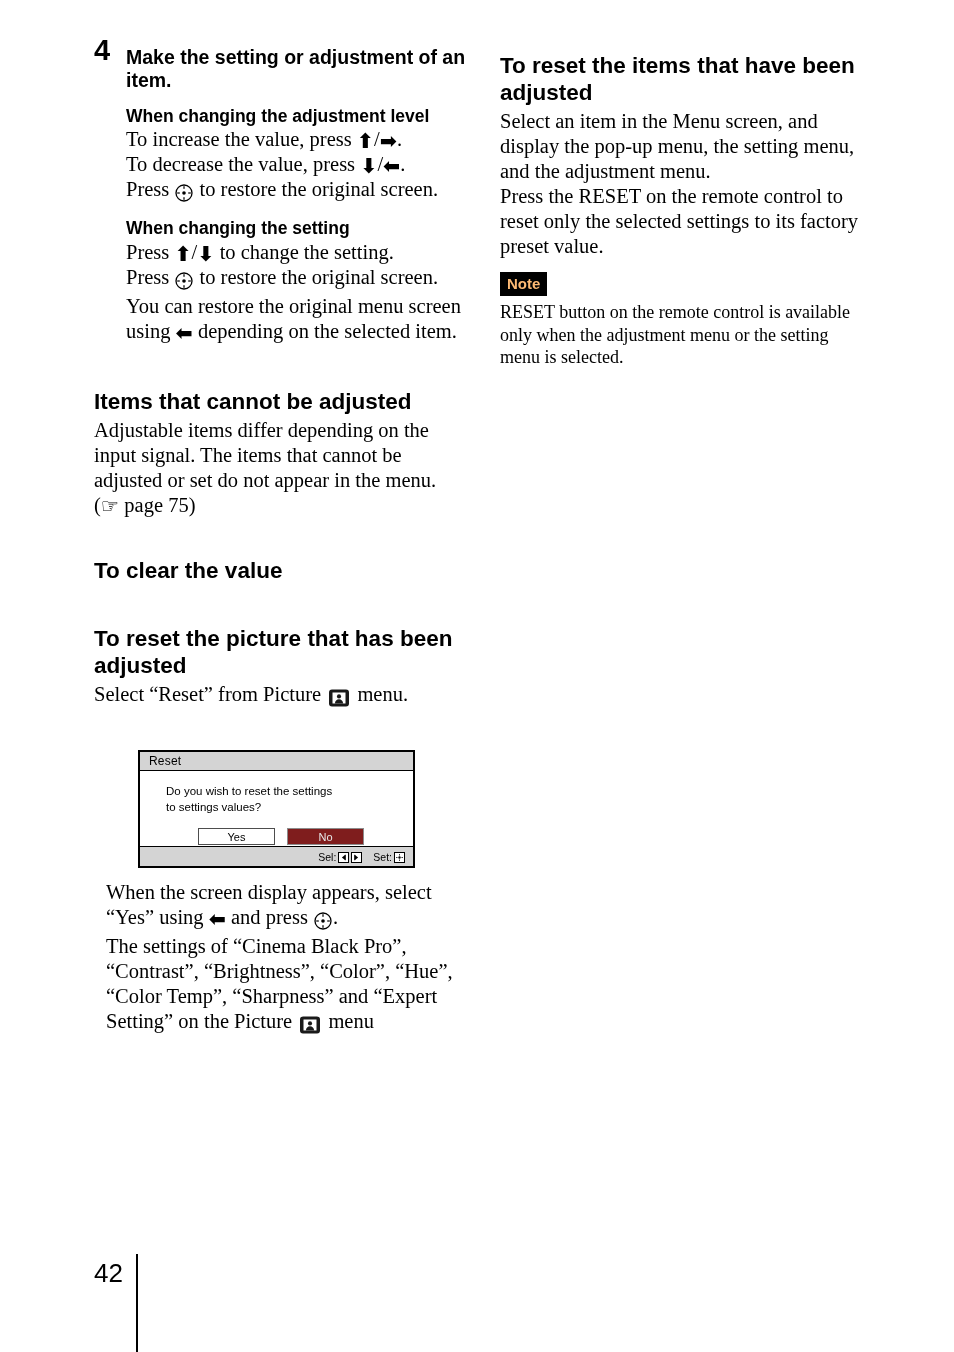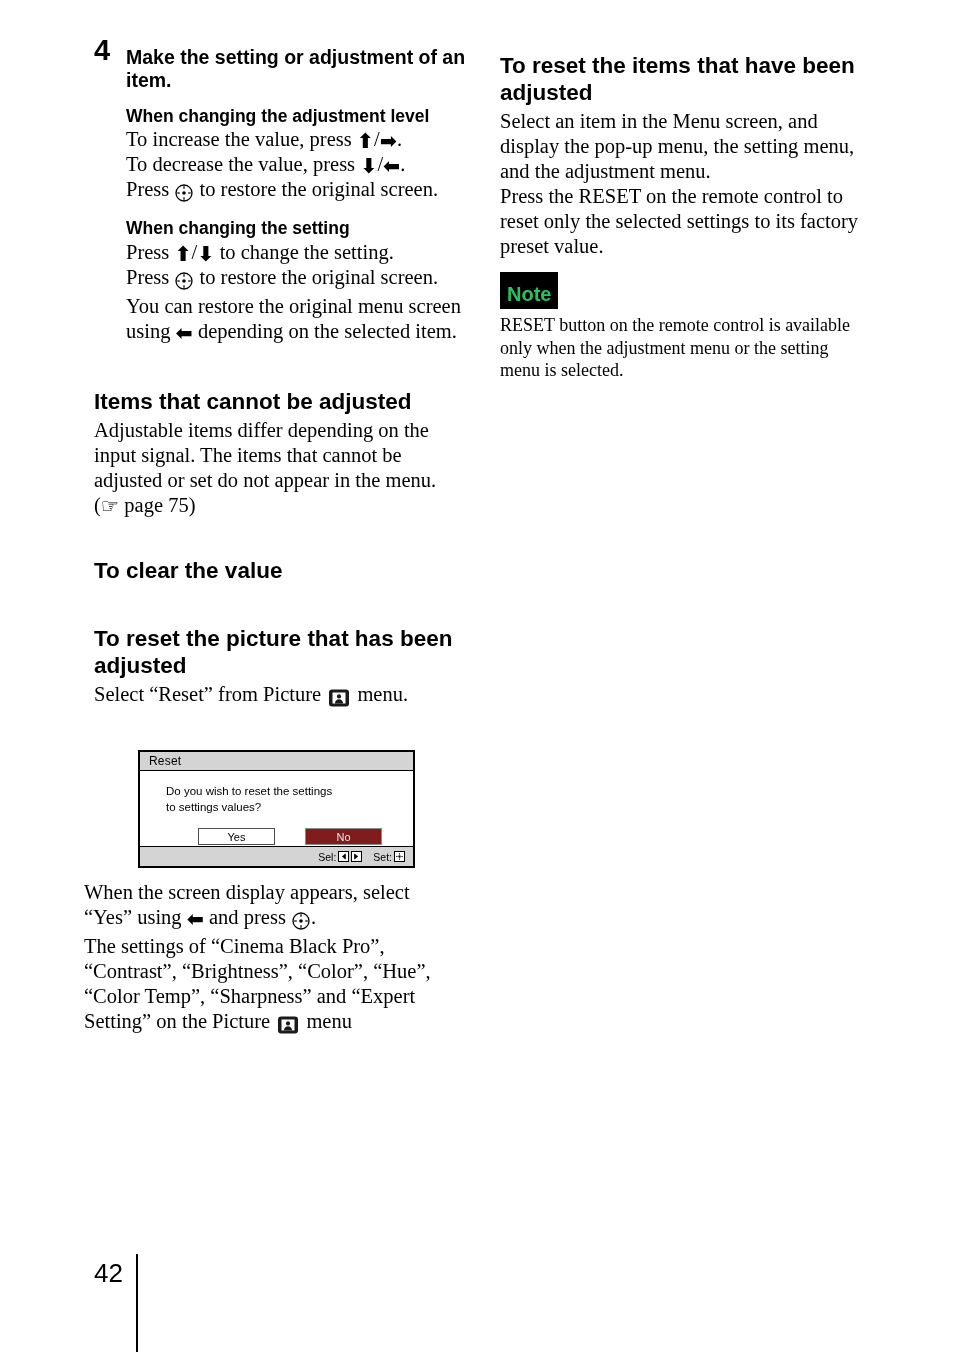--- a/index.html
+++ b/index.html
@@ -129,21 +129,21 @@
     letter-spacing: .2px;
   }
   .osd-msg {
     padding: 13px 0 0 26px;
     font-size: 11.5px;
     line-height: 1.35;
     color: #000;
   }
   .osd-buttons {
     display: flex;
-    gap: 30px;
+    gap: 12px;
     padding: 13px 0 0 58px;
   }
   .osd-btn {
     width: 77px;
     height: 17px;
     font-size: 11px;
     display: flex;
     align-items: center;
     justify-content: center;
     box-sizing: border-box;
@@ -169,42 +169,42 @@
     display: flex;
     align-items: center;
     justify-content: flex-end;
     gap: 11px;
     padding-right: 8px;
     font-size: 10.5px;
     box-sizing: border-box;
   }
   .hint {
     display: flex;
-    align-items: flex-start;
+    align-items: flex-end;
     gap: 2px;
   }
   .keyico {
     display: inline-block;
     width: 11px;
     height: 11px;
     border: 1px solid #000;
     background: #fff;
     position: relative;
     box-sizing: border-box;
   }
   
   .note-tag {
     display: inline-block;
     background: #000000;
-    color: #22c55e;
-    font-family: "Liberation Sans", "DejaVu Sans", sans-serif;
-    font-weight: bold;
-    font-size: 20px;
+    color: #fdba74;
+    font-family: "Liberation Sans", "DejaVu Sans", sans-serif;
+    font-weight: bold;
+    font-size: 15px;
     line-height: 1;
-    padding: 12px 7px 5px 7px;
+    padding: 4px 7px 5px 7px;
     margin-bottom: 5px;
   }
   
   .pagenum {
     position: absolute;
     left: 94px;
     top: 1258px;
     font-family: "Liberation Sans", "DejaVu Sans", sans-serif;
     font-size: 26px;
     color: #000;
@@ -315,21 +315,21 @@
               <rect x="4.6" y="1.2" width=".9" height="1.6" fill="#000"></rect>
               <rect x="4.6" y="7.2" width=".9" height="1.6" fill="#000"></rect>
               <rect x="1.2" y="4.6" width="1.6" height=".9" fill="#000"></rect>
               <rect x="7.2" y="4.6" width="1.6" height=".9" fill="#000"></rect>
             </svg>
           </span>
       </span>
     </div>
   </div>
 
-  <div style="position:absolute;left:84px;top:880px;width:376px;">
+  <div style="position:absolute;left:106px;top:880px;width:376px;">
     <p class="body"><span>When the screen display appears, select “Yes” using </span><span class="arrow">⬅</span><span> and press </span><span class="ico enter-ico"><svg class="g" width="20" height="20" viewBox="0 0 20 20">
             <circle cx="10" cy="10" r="8" fill="none" stroke="#000" stroke-width="1.3"></circle>
             <circle cx="10" cy="10" r="1.8" fill="#000"></circle>
             <rect x="9.4" y="3.2" width="1.2" height="2.6" fill="#000"></rect>
             <rect x="9.4" y="14.2" width="1.2" height="2.6" fill="#000"></rect>
             <rect x="3.2" y="9.4" width="2.6" height="1.2" fill="#000"></rect>
             <rect x="14.2" y="9.4" width="2.6" height="1.2" fill="#000"></rect>
           </svg></span><span>.</span></p>
     <p class="body"><span>The settings of “Cinema Black Pro”, “Contrast”, “Brightness”, “Color”, “Hue”, “Color Temp”, “Sharpness” and “Expert Setting” on the Picture </span><span class="ico pic-ico"><svg class="g" width="22" height="20" viewBox="0 0 22 20">
             <rect x="1" y="1.5" width="20" height="17" rx="3" fill="#1a1a1a"></rect>

